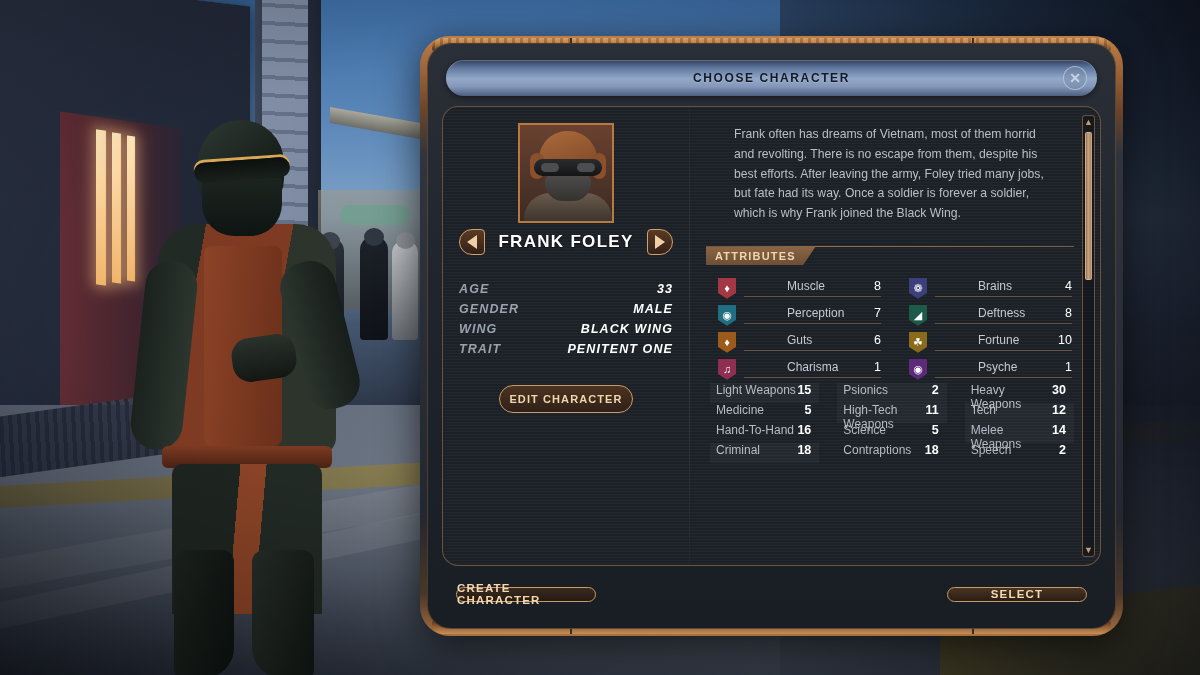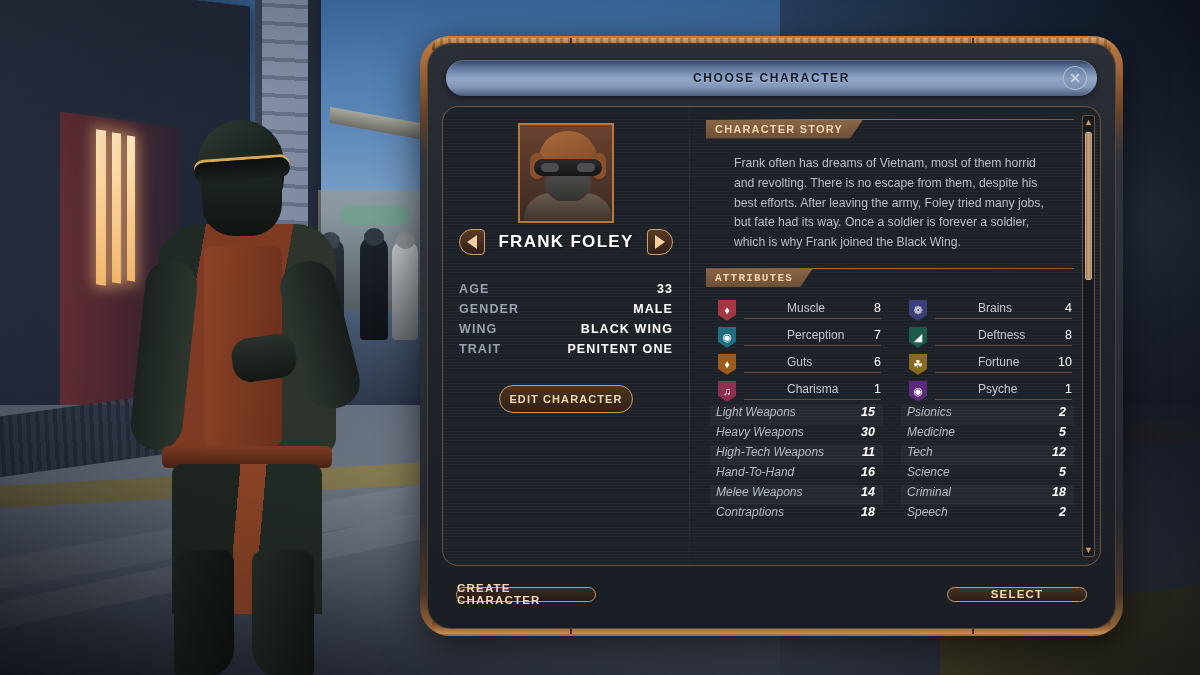--- a/index.html
+++ b/index.html
@@ -273,21 +273,21 @@
   .arrow-btn.right { border-radius: 4px 13px 13px 4px; }
   .tri-l { width:0;height:0; border-top:7px solid transparent; border-bottom:7px solid transparent; border-right:10px solid #f0cfa4; }
   .tri-r { width:0;height:0; border-top:7px solid transparent; border-bottom:7px solid transparent; border-left:10px solid #f0cfa4; }
   .char-name {
     flex:1; text-align:center; font-size: 17px; font-weight: bold;
     letter-spacing: 1.3px; color: #ffffff;
     text-shadow: 0 1px 2px rgba(0,0,0,.6);
   }
 
   
-  .stats { margin-top: 24px; }
+  .stats { margin-top: 24px; font-style: italic; }
   .stat-row {
     display:flex; justify-content:space-between; align-items:baseline;
     padding: 3px 0; font-size: 12.5px; letter-spacing: 1.1px;
   }
   .stat-label { color: #9aa2ad; font-weight: bold; }
   .stat-value { color: #ffffff; font-weight: bold; }
 
   .edit-btn {
     display:block; margin: 26px auto 0; width: 134px; height: 28px;
     border-radius: 14px;
@@ -333,21 +333,21 @@
   }
   .attr-main {
     flex: 1; display:flex; justify-content:space-between; align-items:baseline;
     border-bottom: 1px solid rgba(196,140,86,.42);
     padding-bottom: 3px;
   }
   .attr-name { color:#c3c9d2; font-size: 12px; margin-left: 43px; }
   .attr-val { color:#ffffff; font-size: 12.5px; }
 
   
-  .skill-grid { display:grid; grid-template-columns: 1fr 1fr; column-gap: 18px; padding-left: 4px; font-style: italic; }
+  .skill-grid { display:grid; grid-template-columns: 1fr 1fr 1fr; column-gap: 18px; padding-left: 4px; }
   .skill-row {
     display:flex; justify-content:space-between; align-items:baseline;
     height: 20px; padding: 0 8px 0 6px; font-size: 12px;
   }
   .skill-row.alt { background: rgba(255,255,255,.038); }
   .skill-name { color: #b5bcc5; }
   .skill-val { color: #ffffff; font-weight: bold; font-size: 12.5px; }
 
   
   .scrollbar {
@@ -496,27 +496,23 @@
           </div>
         </div>
 
         <div class="edit-btn">EDIT CHARACTER</div>
       </div>
 
       <div class="col-divider"></div>
 
       <div class="col-right">
 
-        <div class="sec-head">
-          <div class="rule"></div>
-          <span class="tab">CHARACTER STORY</span>
-        </div>
         <div class="story-text">Frank often has dreams of Vietnam, most of them horrid and revolting. There is no escape from them, despite his best efforts. After leaving the army, Foley tried many jobs, but fate had its way. Once a soldier is forever a soldier, which is why Frank joined the Black Wing.</div>
 
-        <div class="sec-head" style="margin-top:15px;font-family:Liberation Mono, monospace;">
+        <div class="sec-head" style="margin-top:22px;">
           <div class="rule"></div>
           <span class="tab">ATTRIBUTES</span>
         </div>
 
         <div class="attr-grid">
           <div class="attr-row">
             <span class="attr-badge" style="background:#a33744">♦</span>
             <span class="attr-main">
               <span class="attr-name">Muscle</span>
               <span class="attr-val">8</span>

